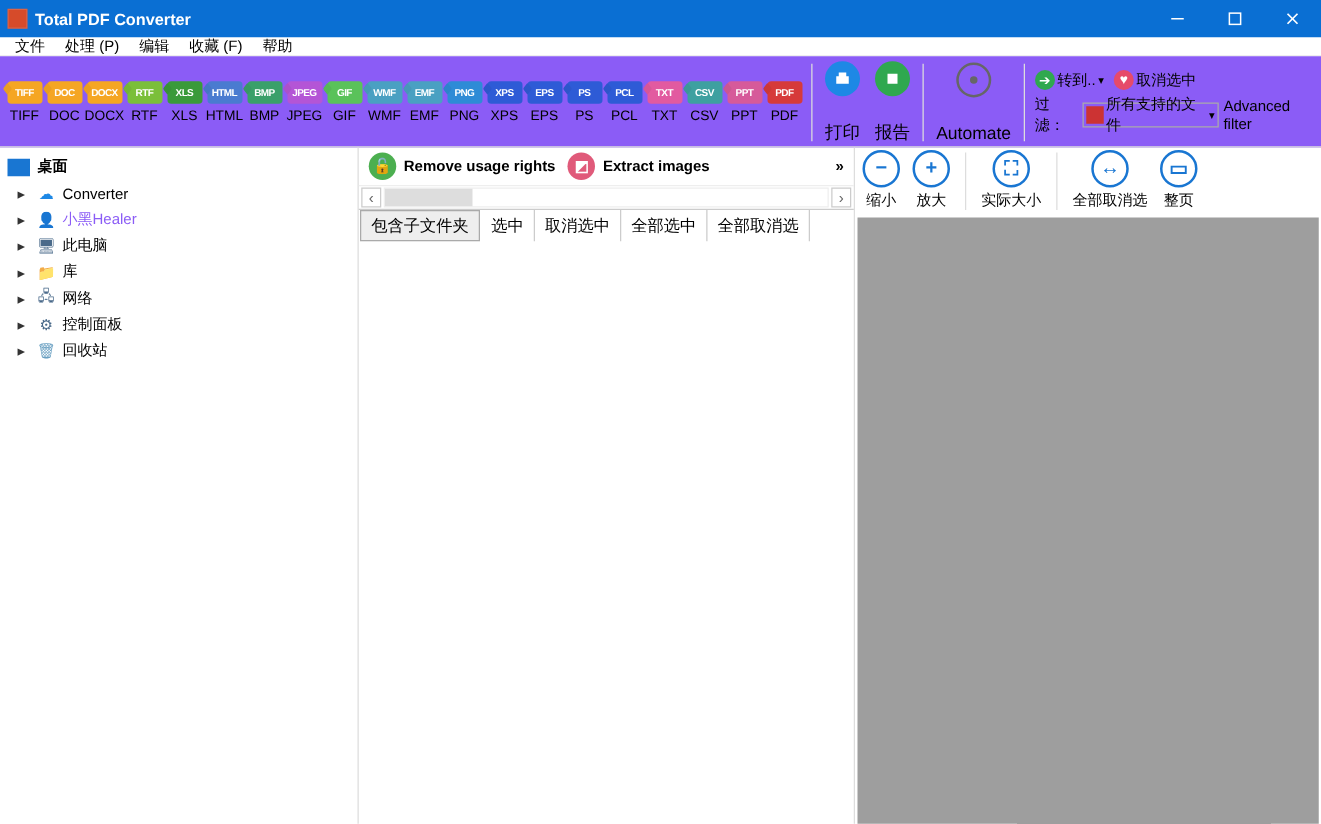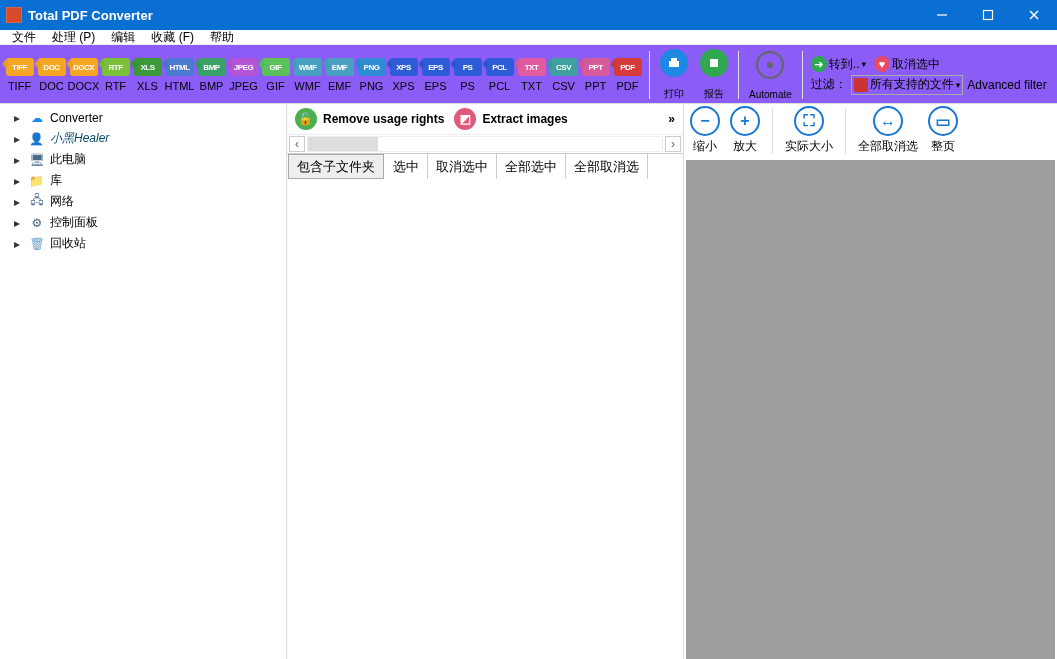--- a/index.html
+++ b/index.html
@@ -19,38 +19,38 @@
 .fmtgrid { display: flex; gap: 1px; padding: 2px 2px; }
 .fmtbtn { display: flex; flex-direction: column; align-items: center; width: 31px; cursor: default; }
 .fmtbtn .badge { width: 28px; height: 18px; border-radius: 3px; display: flex; align-items: center; justify-content: center; color: #fff; font-size: 8px; font-weight: bold; letter-spacing: -0.5px; position: relative; }
 .fmtbtn .badge::before { content:""; position:absolute; left:-3px; top:3px; width:6px; height:6px; background:inherit; border-radius:1px; transform:rotate(45deg) skew(8deg,8deg); filter:brightness(0.95); }
 .fmtbtn .lbl { margin-top: 4px; font-size: 11px; color: #000; }
 
 .vsep { width: 1px; background: #ddd; margin: 2px 4px; align-self: stretch; }
 
 .bigbtn { display: flex; flex-direction: column; align-items: center; justify-content: center; padding: 0 6px; cursor: default; }
 .bigbtn .circ { width: 28px; height: 28px; border-radius: 50%; display:flex; align-items:center; justify-content:center; }
-.bigbtn .lbl { margin-top: 10px; font-size: 10px; }
+.bigbtn .lbl { margin-top: 20px; font-size: 14px; }
 
 .rightctrls { display:flex; flex-direction:column; gap:2px; padding-left:4px; }
 .pillrow { display:flex; gap:8px; align-items:center; }
 .pill { display:flex; align-items:center; gap:2px; font-size:12px; }
 .pill .dot { width:16px; height:16px; border-radius:50%; display:flex; align-items:center; justify-content:center; color:#fff; font-size:11px; }
 .filterrow { display:flex; align-items:center; gap:4px; }
 .filterrow .combo { border:1px solid #aaa; height:20px; display:flex; align-items:center; padding:0 2px; gap:2px; }
 .filterrow .combo .pdfico { width:14px; height:14px; background:#c33; display:inline-block; }
 
 .body { display:flex; height: 562px; }
 .tree { width: 287px; border-right:1px solid #ddd; padding:4px 2px; }
 .tree .root { display:flex; align-items:center; gap:6px; padding:3px 4px; font-size:14px; font-weight:bold;}
 .tree .root .micon { width:18px; height:14px; background:#1976d2; }
 .tree .node { display:flex; align-items:center; gap:4px; padding:2px 4px 2px 12px; font-size:13px; }
 .tree .node .arrow { width:10px; color:#333; }
 .tree .node .nicon { width:18px; height:16px; display:inline-flex; align-items:center; justify-content:center; }
-.tree .node.sel span.txt { color:#0c4a6e;font-style:italic; }
+.tree .node.sel span.txt { color:#8b5cf6; }
 
 .center { flex:1; display:flex; flex-direction:column; border-right:1px solid #ddd; min-width:0;}
 .centertop { display:flex; align-items:center; gap:10px; padding:4px 8px; border-bottom:1px solid #eee; }
 .centertop .act { display:flex; align-items:center; gap:6px; font-weight:bold; font-size:13px;}
 .centertop .act .ico { width:22px; height:22px; border-radius:50%; display:flex; align-items:center; justify-content:center; color:#fff; }
 .centertop .more { margin-left:auto; font-weight:bold; }
 .listhead { background:#fff; border-bottom:1px solid #ccc; padding:4px 18px; font-size:13px; }
 .listbody { flex:1; overflow:hidden; }
 .filtrow { background:#e8f2ff; border:1px solid #9cc4ee; color:#777; padding:3px 6px; font-style:italic; }
 .hsbar { height:18px; display:flex; align-items:center; padding:0 2px; gap:2px;}
@@ -232,20 +232,24 @@
           <span>所有支持的文件</span>
           <span style="font-size:9px">▾</span>
         </div>
       <span style="color:#000">Advanced filter</span>
     </div>
   </div>
 </div>
 
 <div class="body">
   <div class="tree">
+    <div class="root">
+        <span class="micon"></span>
+        <span>桌面</span>
+      </div>
     <div id="treelist">
         <div class="node">
           <span class="arrow">▸</span>
           <span class="nicon" style="color:#1e88e5">☁</span>
           <span class="txt">Converter</span>
         </div>
         <div class="node sel">
           <span class="arrow">▸</span>
           <span class="nicon" style="color:#1e88e5">👤</span>
           <span class="txt">小黑Healer</span>

